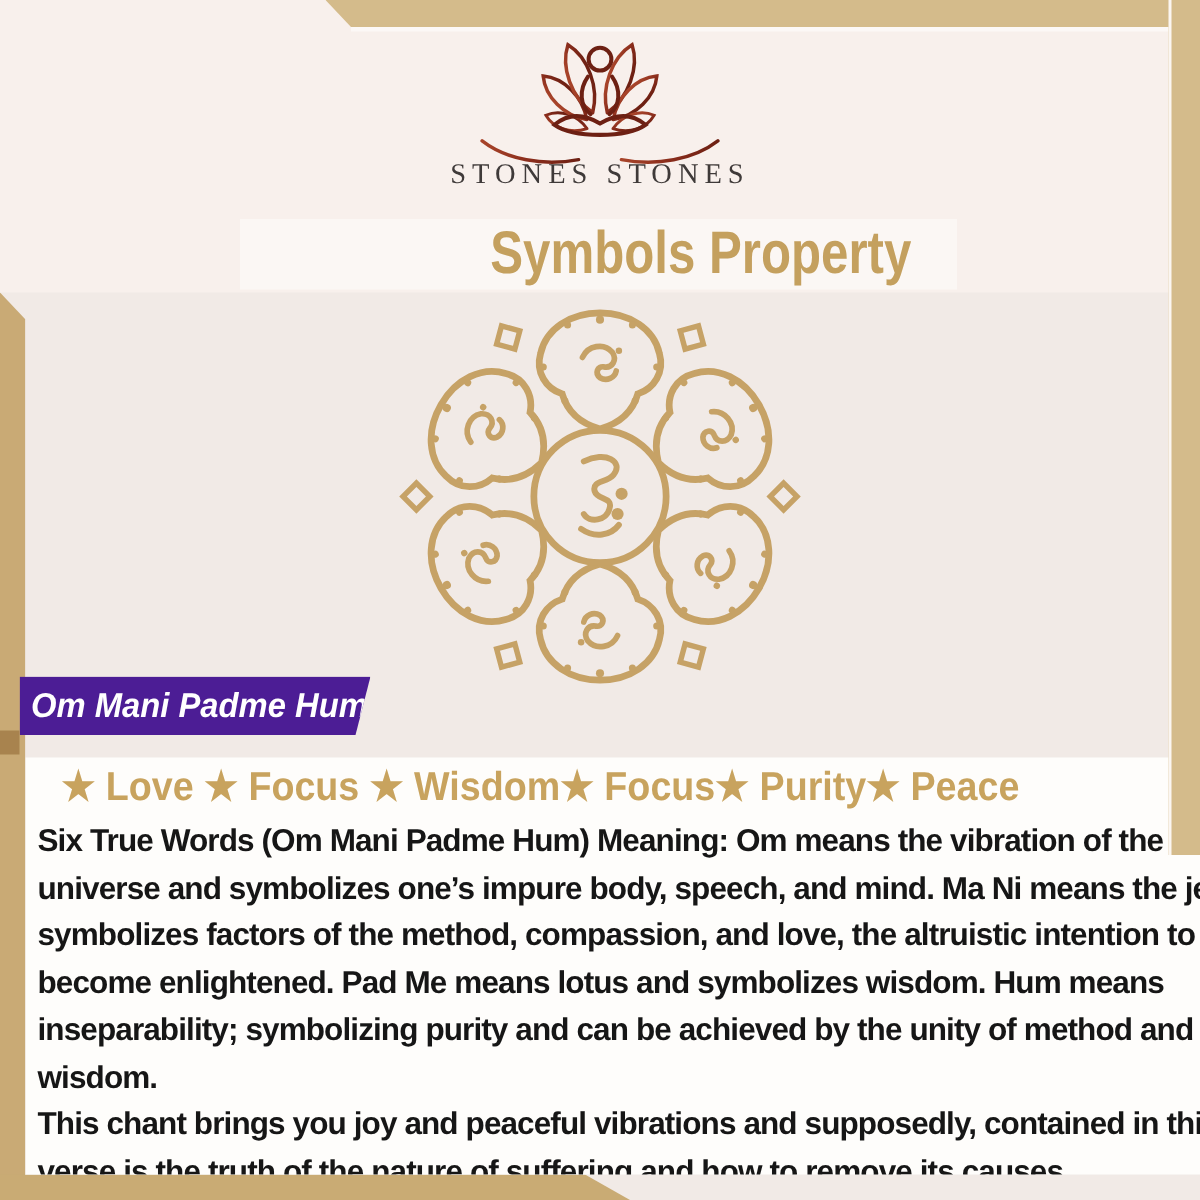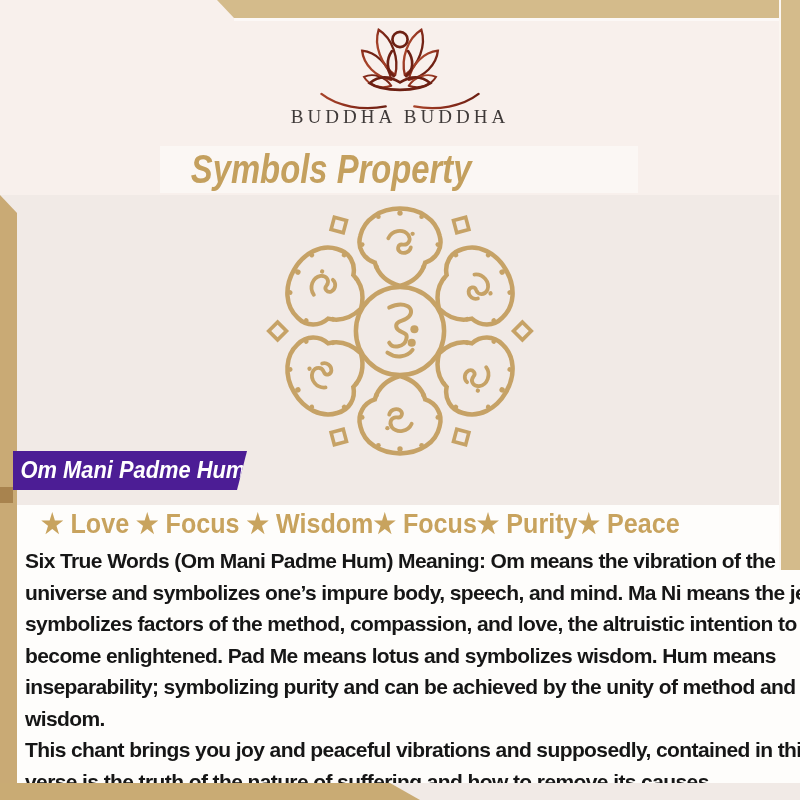--- a/index.html
+++ b/index.html
@@ -29,21 +29,21 @@
     clip-path: polygon(0 0, 390px 0, 420px 17px, 0 17px); z-index: 8;
   }
   .logo { position: absolute; left: 308px; top: 10px; z-index: 2; }
   .brand-name {
     position: absolute; left: 0; top: 106px; width: 800px; text-align: center;
     font-family: "Liberation Serif", serif; font-size: 19px; letter-spacing: 4px;
     color: #3f3a39; z-index: 2;
   }
   .title-banner {
     position: absolute; left: 160px; top: 146px; width: 478px; height: 47px;
-    background: #fbf7f4; z-index: 2; text-align: left; font-style: italic;
+    background: #fbf7f4; z-index: 2; text-align: right;
   }
   .page-title {
     display: inline-block; font-size: 40px; font-weight: bold; color: #c4a05e;
     line-height: 46px; transform: scaleX(0.82); transform-origin: center; white-space: nowrap;
   }
   .mandala { position: absolute; left: 265px; top: 196px; z-index: 2; }
   .ribbon {
     position: absolute; left: 13px; top: 451px; width: 234px; height: 39px;
     background: #4c1d95; clip-path: polygon(0 0, 234px 0, 224px 39px, 0 39px); z-index: 6; font-style: italic;
   }
@@ -107,21 +107,21 @@
         </g>
         <g stroke="#6d2013" stroke-width="3" transform="translate(0,0)">
           <circle cx="0" cy="-25" r="8.5"></circle>
           <path d="M-9,-12 C-16,-2 -15,10 -7,16"></path>
           <path d="M9,-12 C16,-2 15,10 7,16"></path>
           <path d="M-34,24 C-20,34 20,34 34,24 C22,14 10,17 0,23 C-10,17 -22,14 -34,24 Z"></path>
         </g>
       </g>
     </svg>
   </div>
-  <div class="brand-name">BUDDHA BUDDHA</div>
+  <div class="brand-name">STONES STONES</div>
 
   <div class="title-banner">
     <span class="page-title">Symbols Property</span>
   </div>
 
   <div class="mandala">
     <svg viewBox="-150 -150 300 300" width="270" height="270" aria-hidden="true">
       <defs>
         <g id="petal" stroke="#c6a266" fill="none" stroke-width="5" stroke-linecap="round">
           <path d="M0,-50 C14,-54 24,-62 28,-76 C40,-80 48,-92 44,-106 C40,-124 22,-136 0,-136 C-22,-136 -40,-124 -44,-106 C-48,-92 -40,-80 -28,-76 C-24,-62 -14,-54 0,-50 Z"></path>

